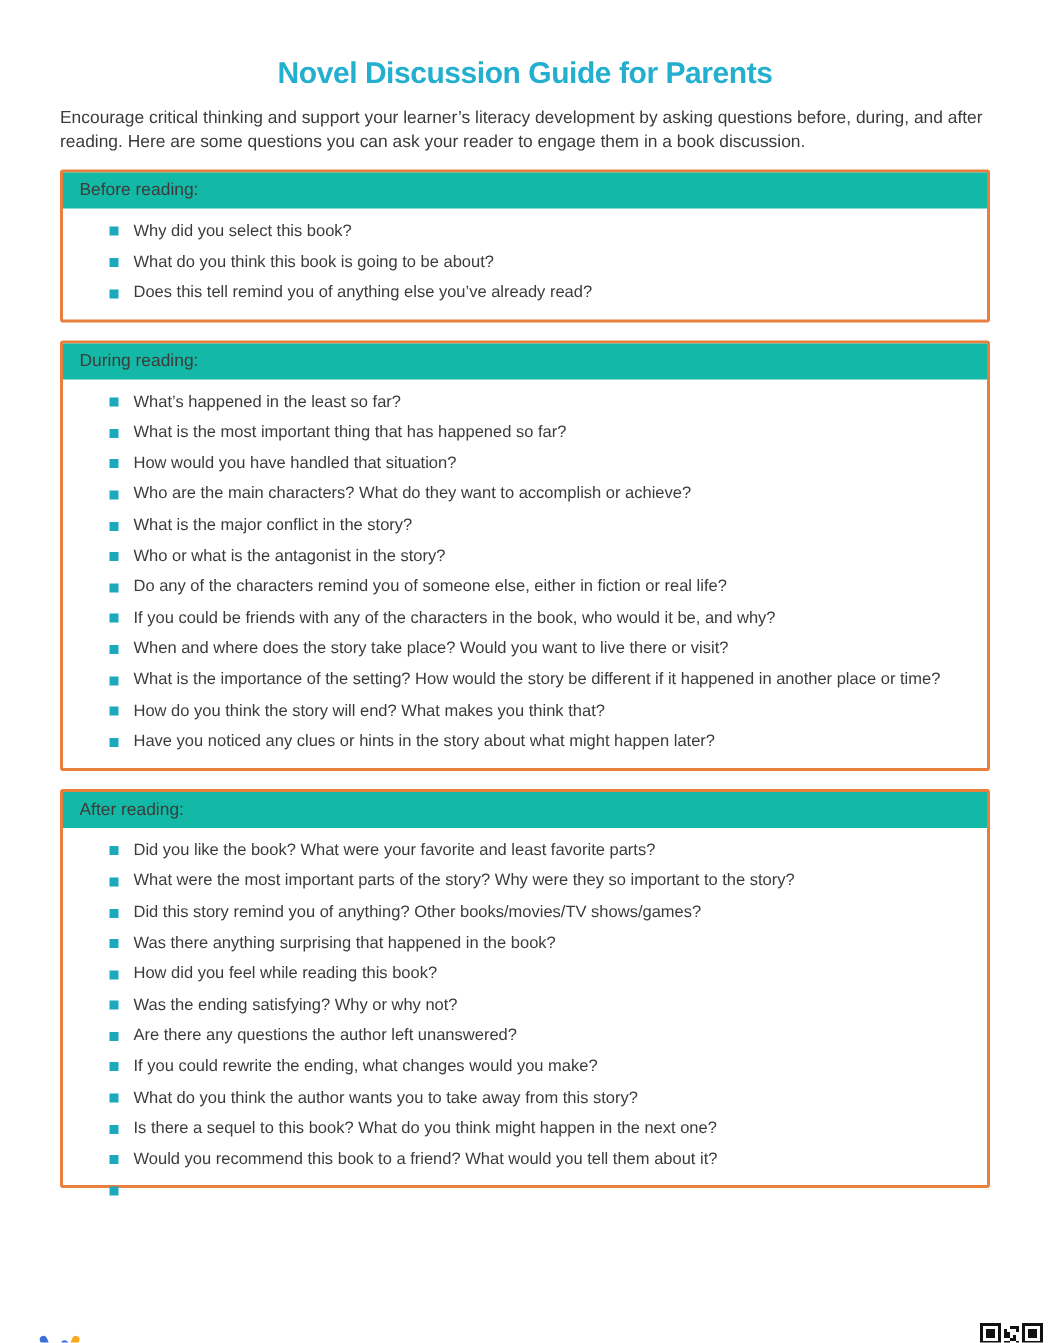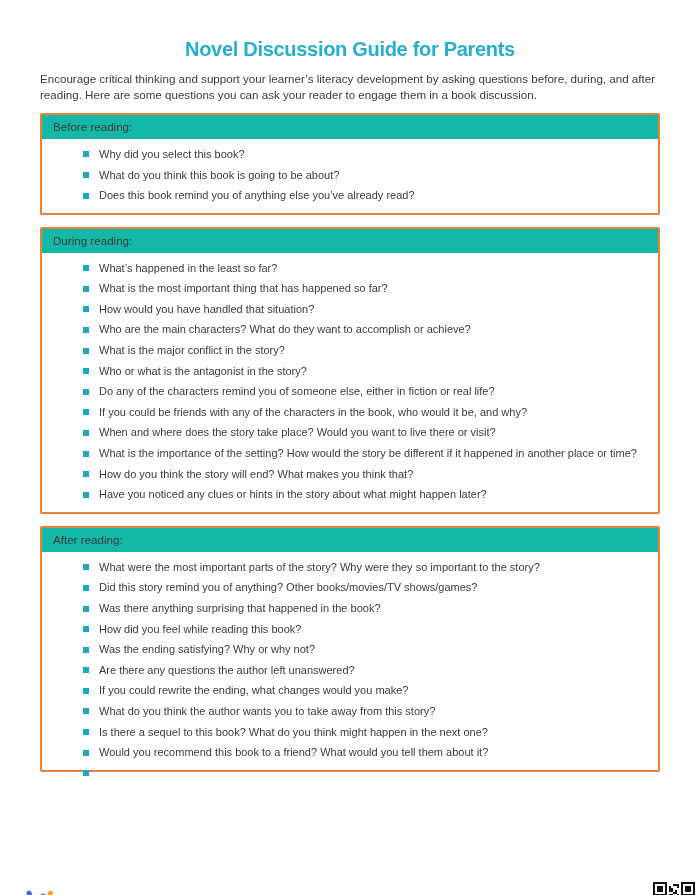--- a/index.html
+++ b/index.html
@@ -36,21 +36,21 @@
   }
   .section-header {
     background: #14b8a6;
     padding: 5px 11px 6px 11px;
     font-size: 11.6px;
     color: #3B3B3B;
   }
   .section ul {
     list-style: none;
     margin: 5px 0 7px 0;
-    padding: 0 10px 0 41px;
+    padding: 0 10px 0 31px;
   }
   .section li {
     position: relative;
     padding-left: 16px;
     font-size: 11px;
     color: #3B3B3B;
     line-height: 20.6px;
     white-space: nowrap;
   }
   .bullet-sq {
@@ -91,21 +91,21 @@
   <p class="intro">Encourage critical thinking and support your learner’s literacy development by asking questions before, during, and after reading. Here are some questions you can ask your reader to engage them in a book discussion.</p>
 
   <div class="sections">
     <div class="section">
       <div class="section-header">Before reading:</div>
       <ul>
     <li><span class="bullet-sq"></span><span>Why did you select this book?</span></li>
 
     <li><span class="bullet-sq"></span><span>What do you think this book is going to be about?</span></li>
 
-    <li><span class="bullet-sq"></span><span>Does this book remind you of anything else you’ve already read?</span></li>
+    <li><span class="bullet-sq"></span><span>Does this tell remind you of anything else you’ve already read?</span></li>
   </ul>
     </div>
 
     <div class="section">
       <div class="section-header">During reading:</div>
       <ul>
     <li><span class="bullet-sq"></span><span>What’s happened in the least so far?</span></li>
 
     <li><span class="bullet-sq"></span><span>What is the most important thing that has happened so far?</span></li>
 
@@ -129,20 +129,21 @@
 
     <li><span class="bullet-sq"></span><span>How do you think the story will end? What makes you think that?</span></li>
 
     <li><span class="bullet-sq"></span><span>Have you noticed any clues or hints in the story about what might happen later?</span></li>
   </ul>
     </div>
 
     <div class="section">
       <div class="section-header">After reading:</div>
       <ul>
+    <li><span class="bullet-sq"></span><span>Did you like the book? What were your favorite and least favorite parts?</span></li>
 
     <li><span class="bullet-sq"></span><span>What were the most important parts of the story? Why were they so important to the story?</span></li>
 
     <li><span class="bullet-sq"></span><span>Did this story remind you of anything? Other books/movies/TV shows/games?</span></li>
 
     <li><span class="bullet-sq"></span><span>Was there anything surprising that happened in the book?</span></li>
 
     <li><span class="bullet-sq"></span><span>How did you feel while reading this book?</span></li>
 
     <li><span class="bullet-sq"></span><span>Was the ending satisfying? Why or why not?</span></li>

